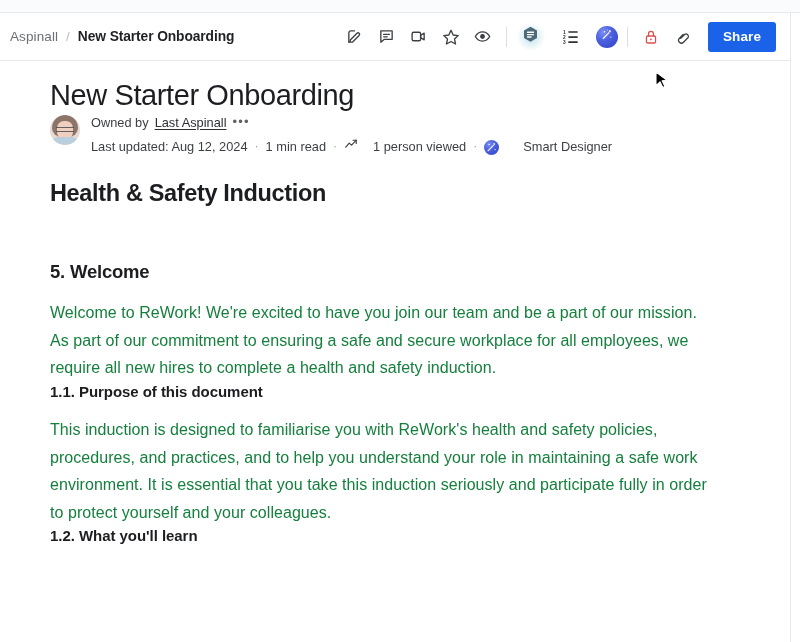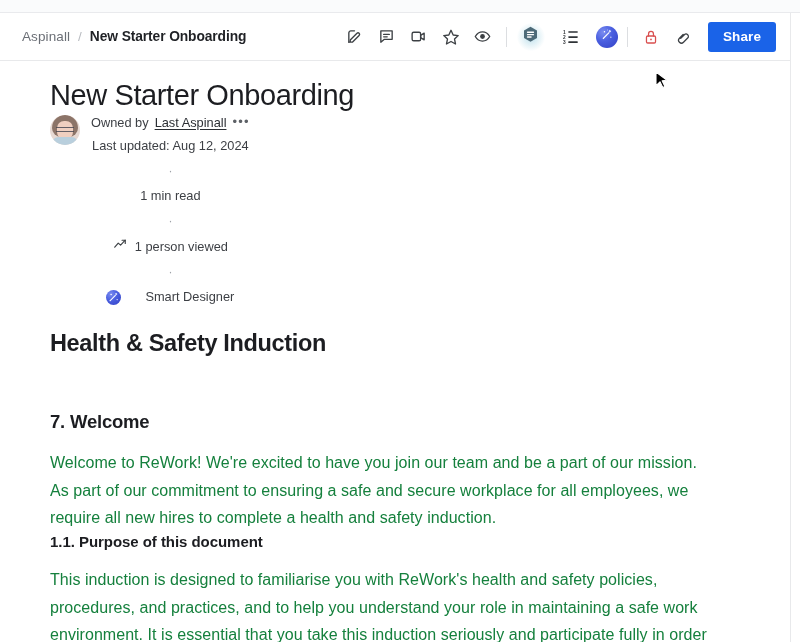--- a/index.html
+++ b/index.html
@@ -34,21 +34,21 @@
   
   .header {
     position: absolute;
     top: 13px; left: 0;
     width: 790px;
     height: 48px;
     background: #ffffff;
     border-bottom: 1px solid #e8e9eb;
     display: flex;
     align-items: center;
-    padding: 0 14px 0 22px;
+    padding: 0 14px 0 10px;
   }
 
   .breadcrumb {
     display: flex;
     align-items: center;
     gap: 8px;
     flex: 0 0 auto;
     white-space: nowrap;
   }
   .crumb-parent {
@@ -241,25 +241,24 @@
 
   .byline-row2 {
     margin-top: 5px;
     display: flex;
     align-items: center;
     gap: 7px;
     font-size: 12.8px;
     color: #3c3f44;
     line-height: 1.45;
     white-space: nowrap;
-    flex-direction: column;
   }
   .dot-sep { color: #9ea2a8; font-size: 12px; }
 
-  .viewed-chip { display: flex; align-items: center; gap: 8px; }
+  .viewed-chip { display: flex; align-items: center; gap: 15px; }
   .designer-chip { display: flex; align-items: center; gap: 24px; }
 
   .designer-orb {
     width: 15px; height: 15px;
     border-radius: 50%;
     background: radial-gradient(circle at 33% 28%, #7b8df0 0%, #4a5fe0 42%, #3240c4 100%);
     position: relative;
     flex: 0 0 auto;
   }
 
@@ -495,21 +494,21 @@
               </svg>
             </span>
             <span>Smart Designer</span>
           </span>
         </div>
       </div>
     </div>
 
     <h2 class="h1">Health &amp; Safety Induction</h2>
 
-    <h3 class="h2">7. Welcome</h3>
+    <h3 class="h2">5. Welcome</h3>
     <p class="p">Welcome to ReWork! We're excited to have you join our team and be a part of our mission. As part of our commitment to ensuring a safe and secure workplace for all employees, we require all new hires to complete a health and safety induction.</p>
 
     <h4 class="h3">1.1. Purpose of this document</h4>
     <p class="p">This induction is designed to familiarise you with ReWork's health and safety policies, procedures, and practices, and to help you understand your role in maintaining a safe work environment. It is essential that you take this induction seriously and participate fully in order to protect yourself and your colleagues.</p>
 
     <h4 class="h3">1.2. What you'll learn</h4>
   </div>
 
   <div class="cursor">
     <svg width="14" height="20" viewBox="0 0 14 20">

